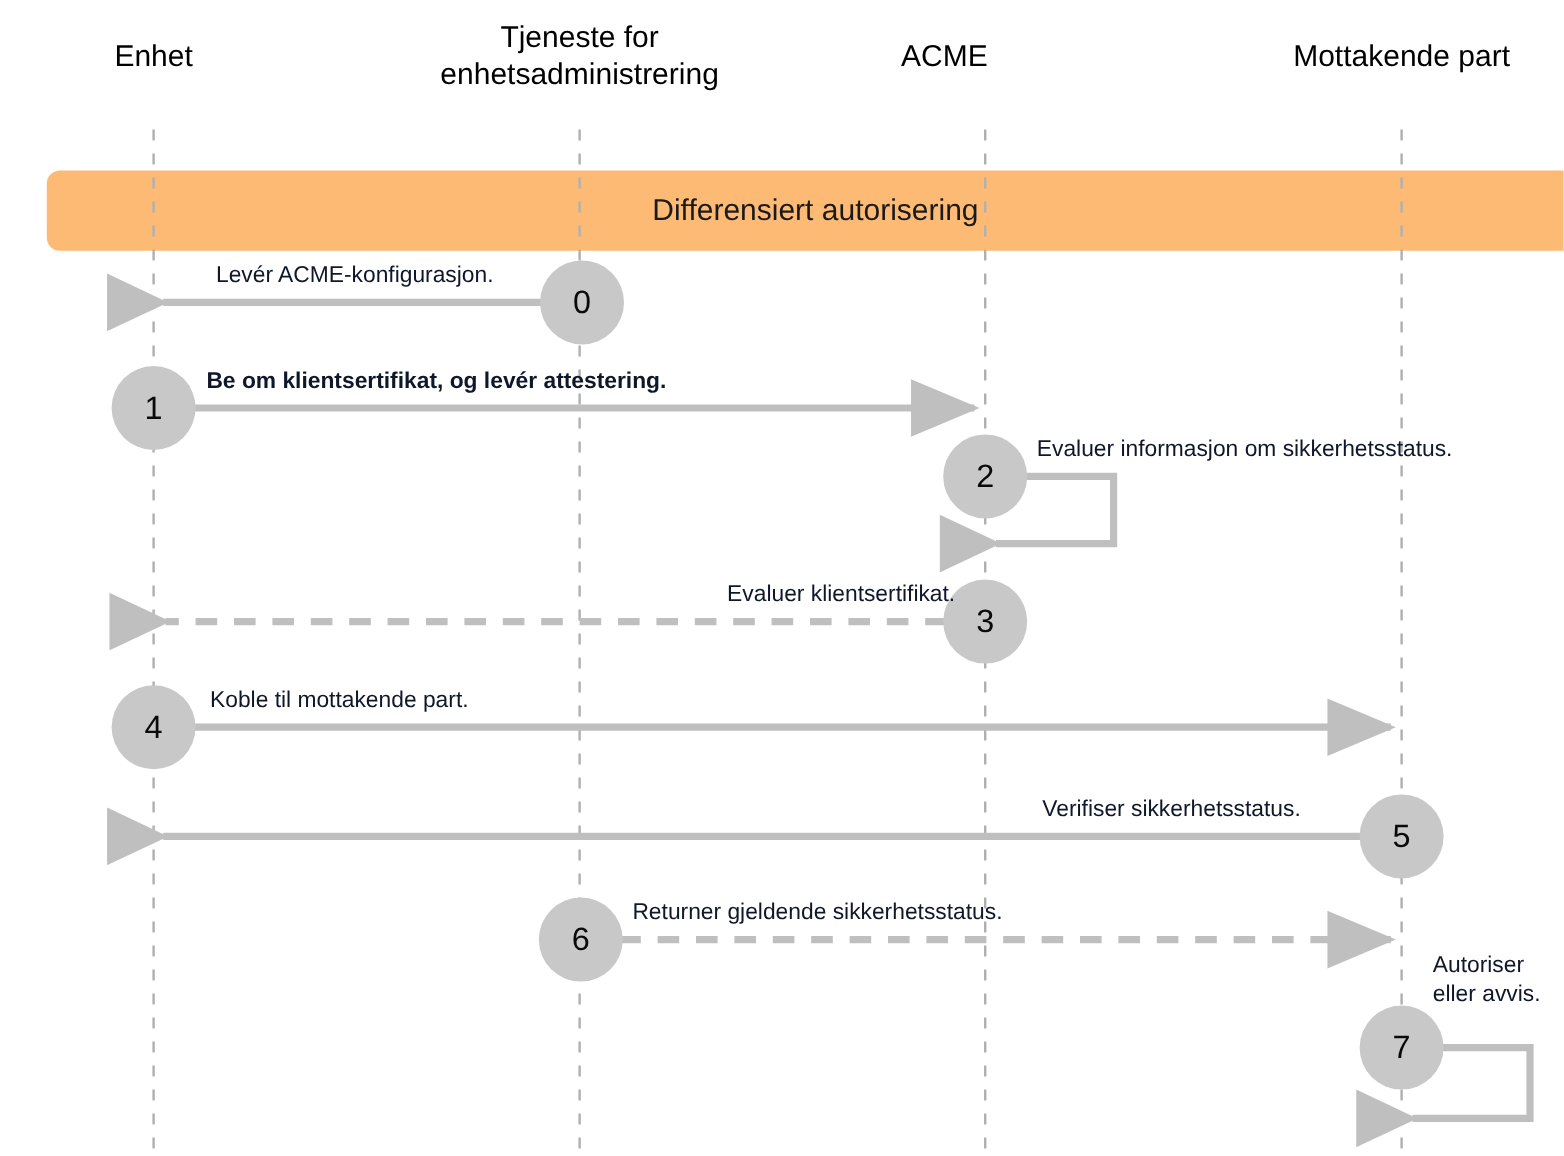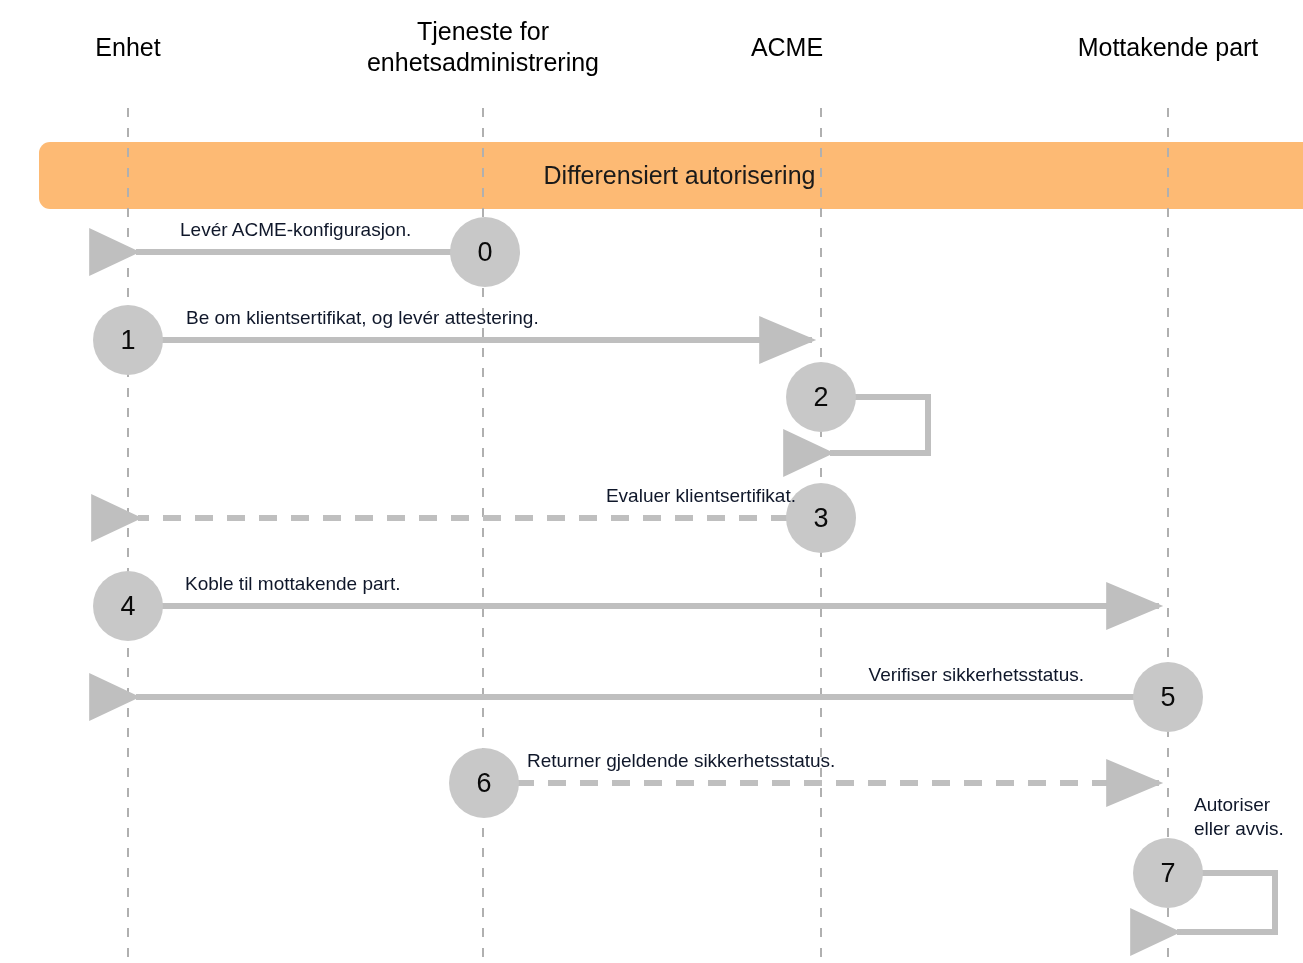--- a/index.html
+++ b/index.html
@@ -123,26 +123,27 @@
   <div class="step-circle" style="left:128px; top:340px; width:70px; height:70px;">1</div>
   <div class="step-circle" style="left:821px; top:397px; width:70px; height:70px;">2</div>
   <div class="step-circle" style="left:821px; top:518px; width:70px; height:70px;">3</div>
   <div class="step-circle" style="left:128px; top:606px; width:70px; height:70px;">4</div>
   <div class="step-circle" style="left:1168px; top:697px; width:70px; height:70px;">5</div>
   <div class="step-circle" style="left:484px; top:783px; width:70px; height:70px;">6</div>
   <div class="step-circle" style="left:1168px; top:873px; width:70px; height:70px;">7</div>
 
   <div class="msg-label" style="left:180px; top:218px;">Levér ACME-konfigurasjon.</div>
 
-  <div class="msg-label" style="left:186px; top:306px;">Be om klientsertifikat, og levér attestering.</div>
+  <div class="msg-label" style="left:172px; top:306px;font-weight:bold;">Be om klientsertifikat, og levér attestering.</div>
 
+  <div class="msg-label" style="left:864px; top:363px;">Evaluer informasjon om sikkerhetsstatus.</div>
 
   <div class="msg-label right" style="left:796px; top:484px;">Evaluer klientsertifikat.</div>
 
-  <div class="msg-label" style="left:185px; top:572px;">Koble til mottakende part.</div>
+  <div class="msg-label" style="left:175px; top:572px;">Koble til mottakende part.</div>
 
   <div class="msg-label right" style="left:1084px; top:663px;">Verifiser sikkerhetsstatus.</div>
 
   <div class="msg-label" style="left:527px; top:749px;">Returner gjeldende sikkerhetsstatus.</div>
 
   <div class="msg-label" style="left:1194px; top:793px;">Autoriser
 eller avvis.</div>
 
 </div>
 

